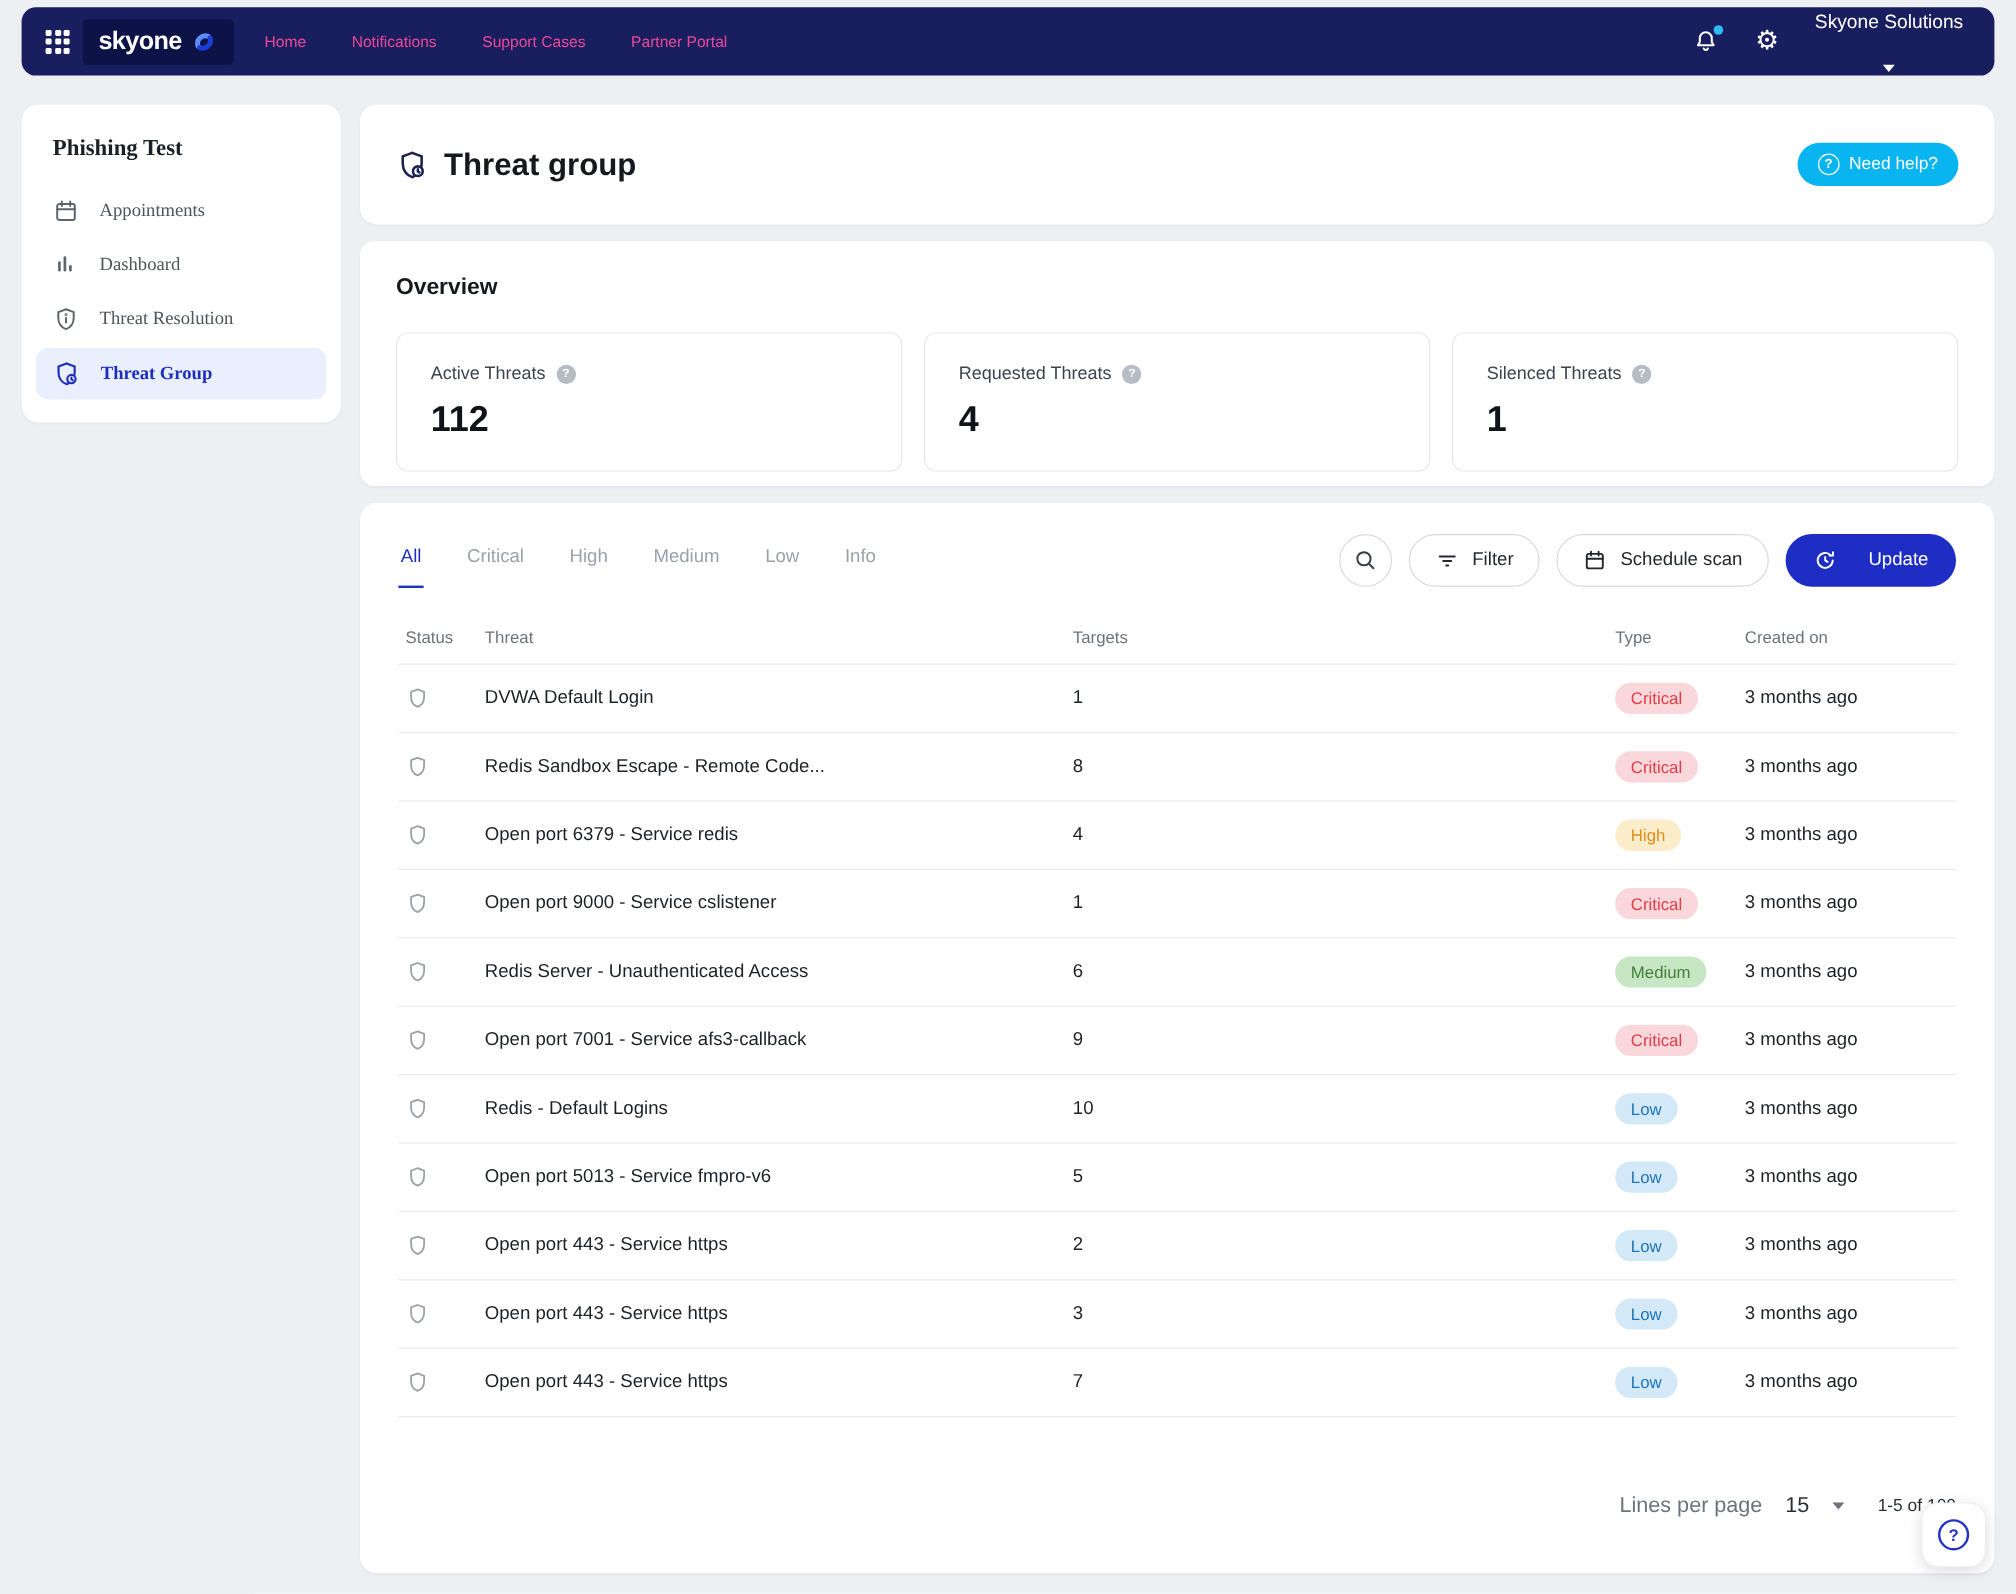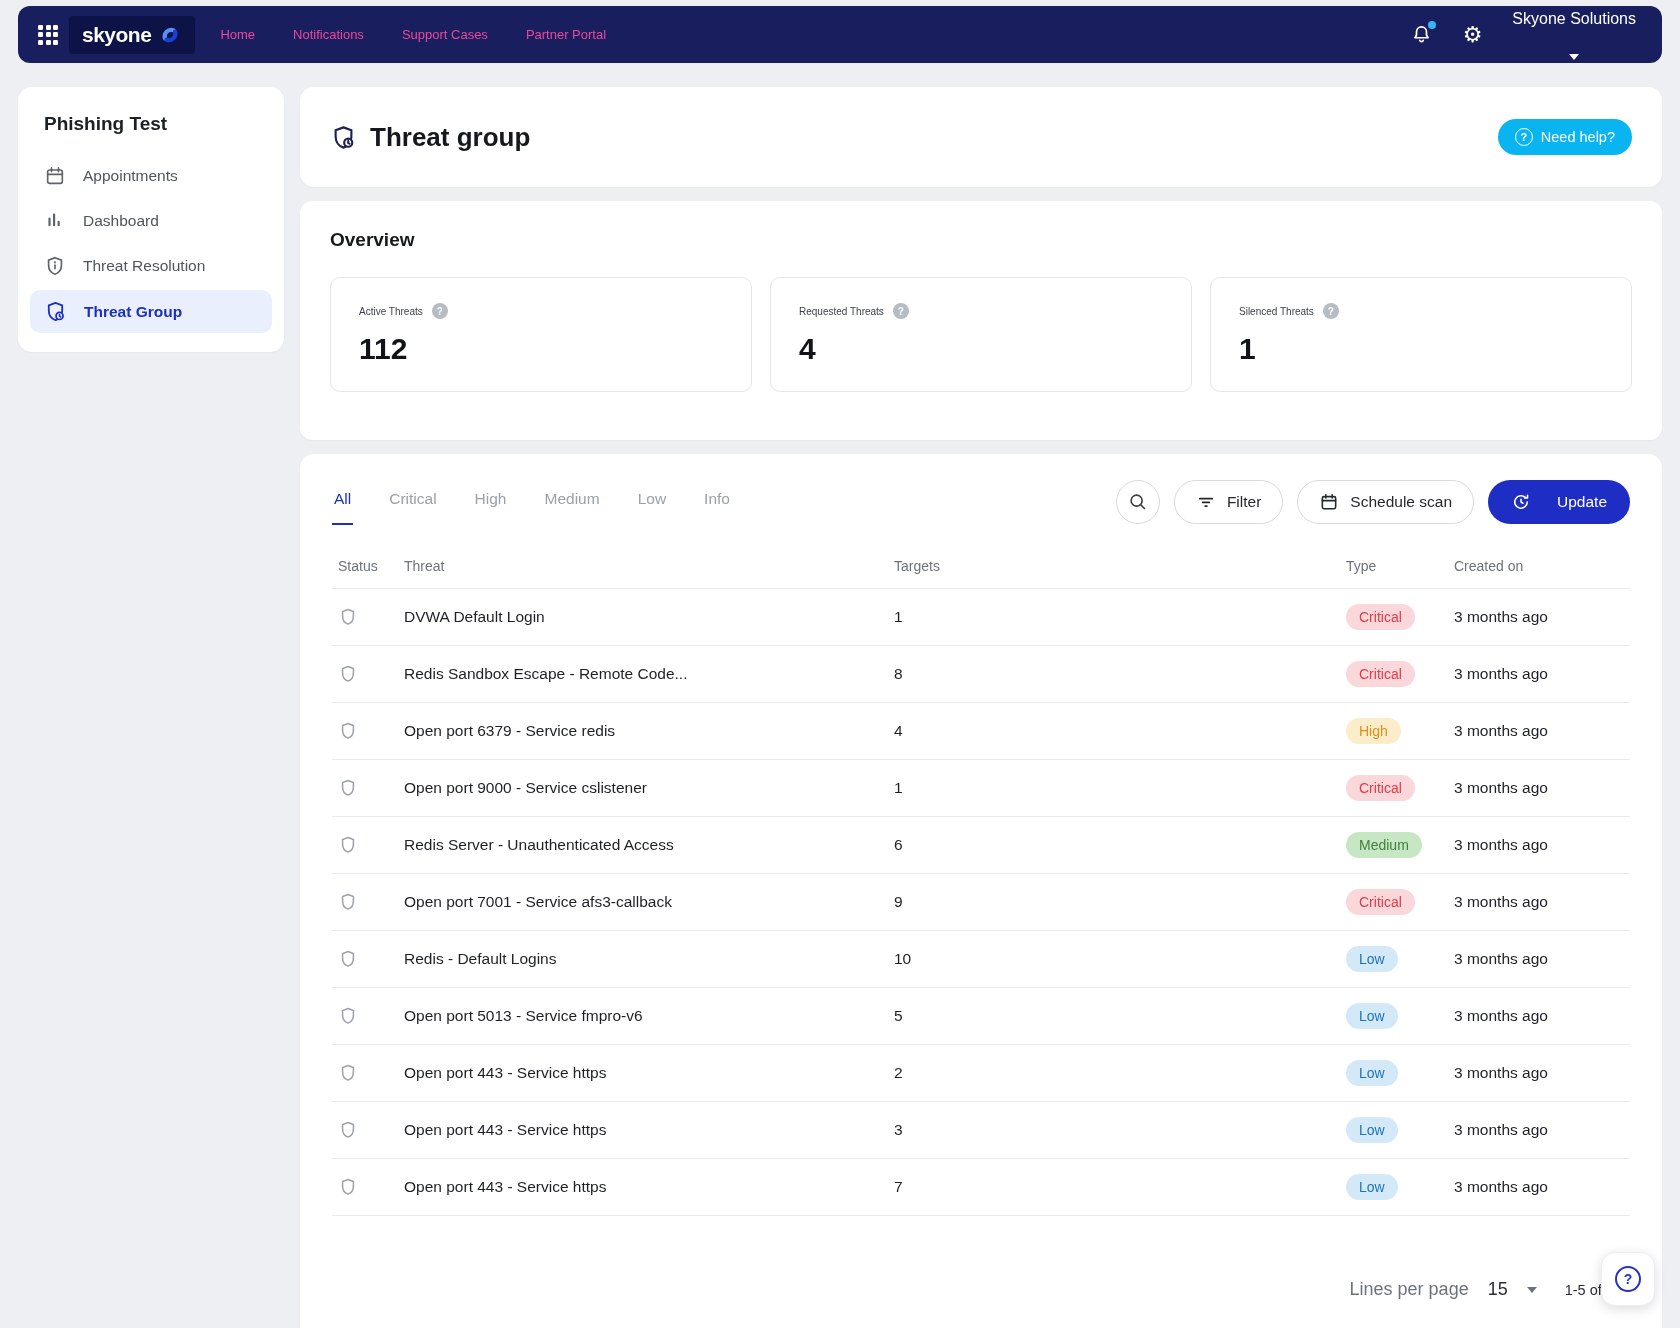--- a/index.html
+++ b/index.html
@@ -28,46 +28,46 @@
   .icon-plain { background:none; border:none; color:#fff; position:relative; display:flex; align-items:center; }
   .bell-dot { position:absolute; top:-2px; right:-3px; width:8px; height:8px; border-radius:50%; background:#2fb9f2; }
   .gear-glyph { font-family:"DejaVu Sans",sans-serif; font-size:22px; line-height:1; color:#fff; }
   .account { background:none; border:none; color:#fff; display:flex; align-items:center; gap:26px; font-size:16px;flex-direction:column; }
 
   
   .layout { display:flex; gap:16px; padding:24px 18px 0; align-items:flex-start; }
   .card { background:#fff; border-radius:14px; box-shadow:0 1px 2px rgba(16,24,40,.04); }
 
   
-  .sidebar-card { width:266px; padding:26px 12px 16px; background:#fff; border-radius:14px; box-shadow:0 1px 2px rgba(16,24,40,.04); }
+  .sidebar-card { width:266px; padding:26px 12px 16px; background:#fff; border-radius:14px; box-shadow:0 1px 2px rgba(16,24,40,.04);font-family:Liberation Serif, serif; }
   .sidebar-title { font-size:19px; font-weight:600; color:#1b2026; margin:0 2px 20px 14px; }
   .side-item { display:flex; align-items:center; gap:17px; padding:10px 14px; border-radius:10px;
     color:#4e555e; font-size:15.5px; cursor:pointer; margin-bottom:3px; }
   .side-item .icon-slot { display:flex; color:#5d646c; }
   .side-item.active { background:#e9effc; color:#1d2fbf; font-weight:600; }
   .side-item.active .icon-slot { color:#1d2fbf; }
 
   main { flex:1; display:flex; flex-direction:column; gap:14px; }
 
   
   .header-card { height:100px; display:flex; align-items:center; padding:0 30px; }
   .page-title-wrap { display:flex; align-items:center; gap:13px; color:#1b2150; }
   .page-title { font-size:26px; font-weight:600; color:#15181d; }
   .need-help { margin-left:auto; background:#09b5f0; color:#fff; border:none; border-radius:999px;
     height:36px; padding:0 17px; font-size:14.5px; display:flex; gap:8px; align-items:center; }
   .q-ring { width:18px; height:18px; border:1.7px solid #fff; border-radius:50%; display:flex;
     align-items:center; justify-content:center; font-size:11px; font-weight:700; }
 
   
-  .overview-card { padding:28px 30px 48px;border-radius:12px; }
+  .overview-card { padding:28px 30px 12px;border-radius:12px; }
   .overview-title { font-size:19px; font-weight:600; color:#15181d; margin-bottom:26px; }
   .stats { display:flex; gap:18px; }
   .stat { flex:1; border:1px solid #e4e6ea; border-radius:10px; padding:25px 28px; cursor:default; }
   .stat-label-row { display:flex; align-items:center; gap:9px; }
-  .stat-label { font-size:10px; color:#3d434c; font-weight:500; }
+  .stat-label { font-size:15px; color:#3d434c; font-weight:500; }
   .q-gray { width:16px; height:16px; background:#b6bcc4; color:#fff; border-radius:50%;
     font-size:10px; font-weight:700; display:flex; align-items:center; justify-content:center; }
   .stat-value { font-size:30px; font-weight:700; color:#101419; margin-top:13px; }
 
   
   .table-card { padding:0 32px; display:flex; flex-direction:column; height:892px; }
   .toolbar { display:flex; align-items:center; margin-top:24px; }
   .tabs { display:flex; gap:34px; }
   .tab { background:none; border:none; font-size:15.5px; color:#9aa1ab; padding:12px 2px 15px;
     border-bottom:2px solid transparent; font-weight:500; }

